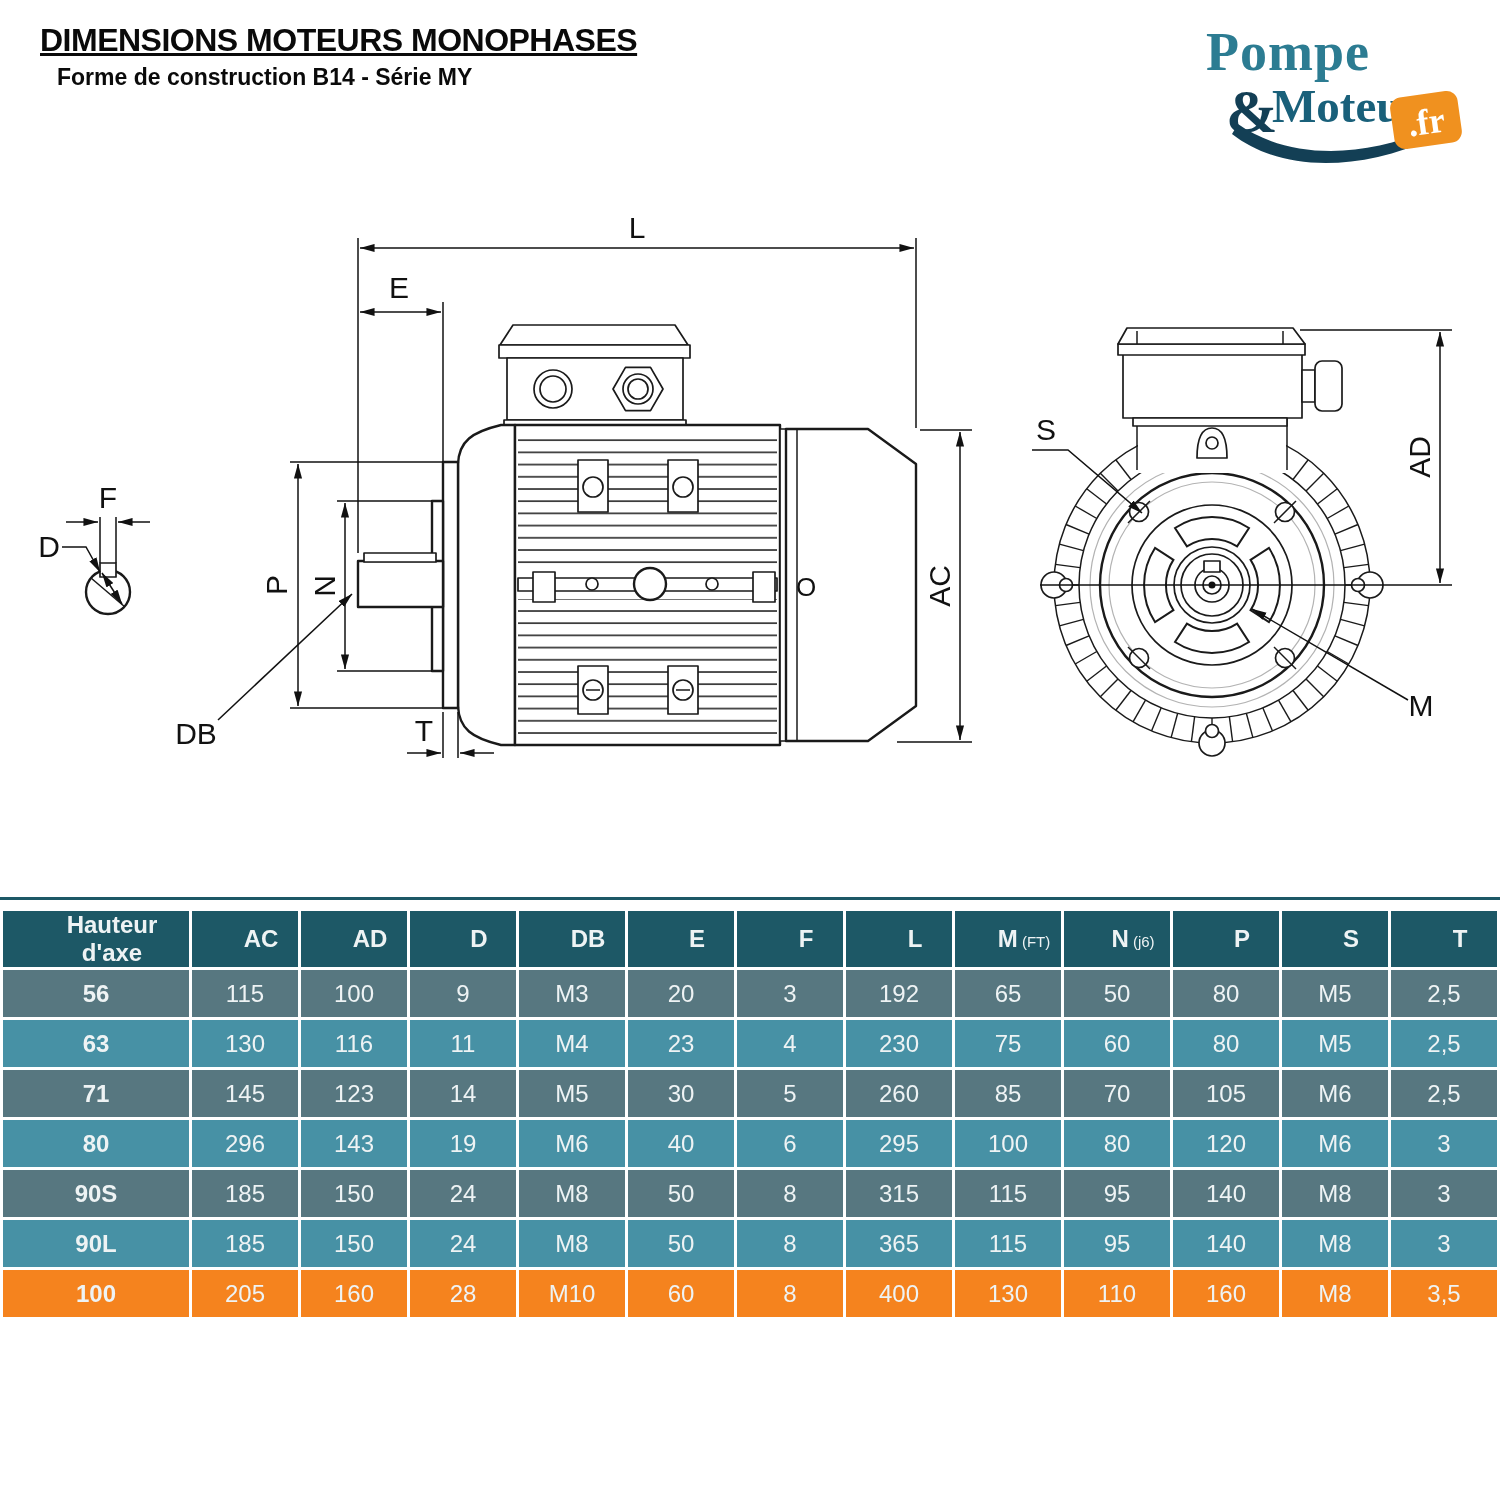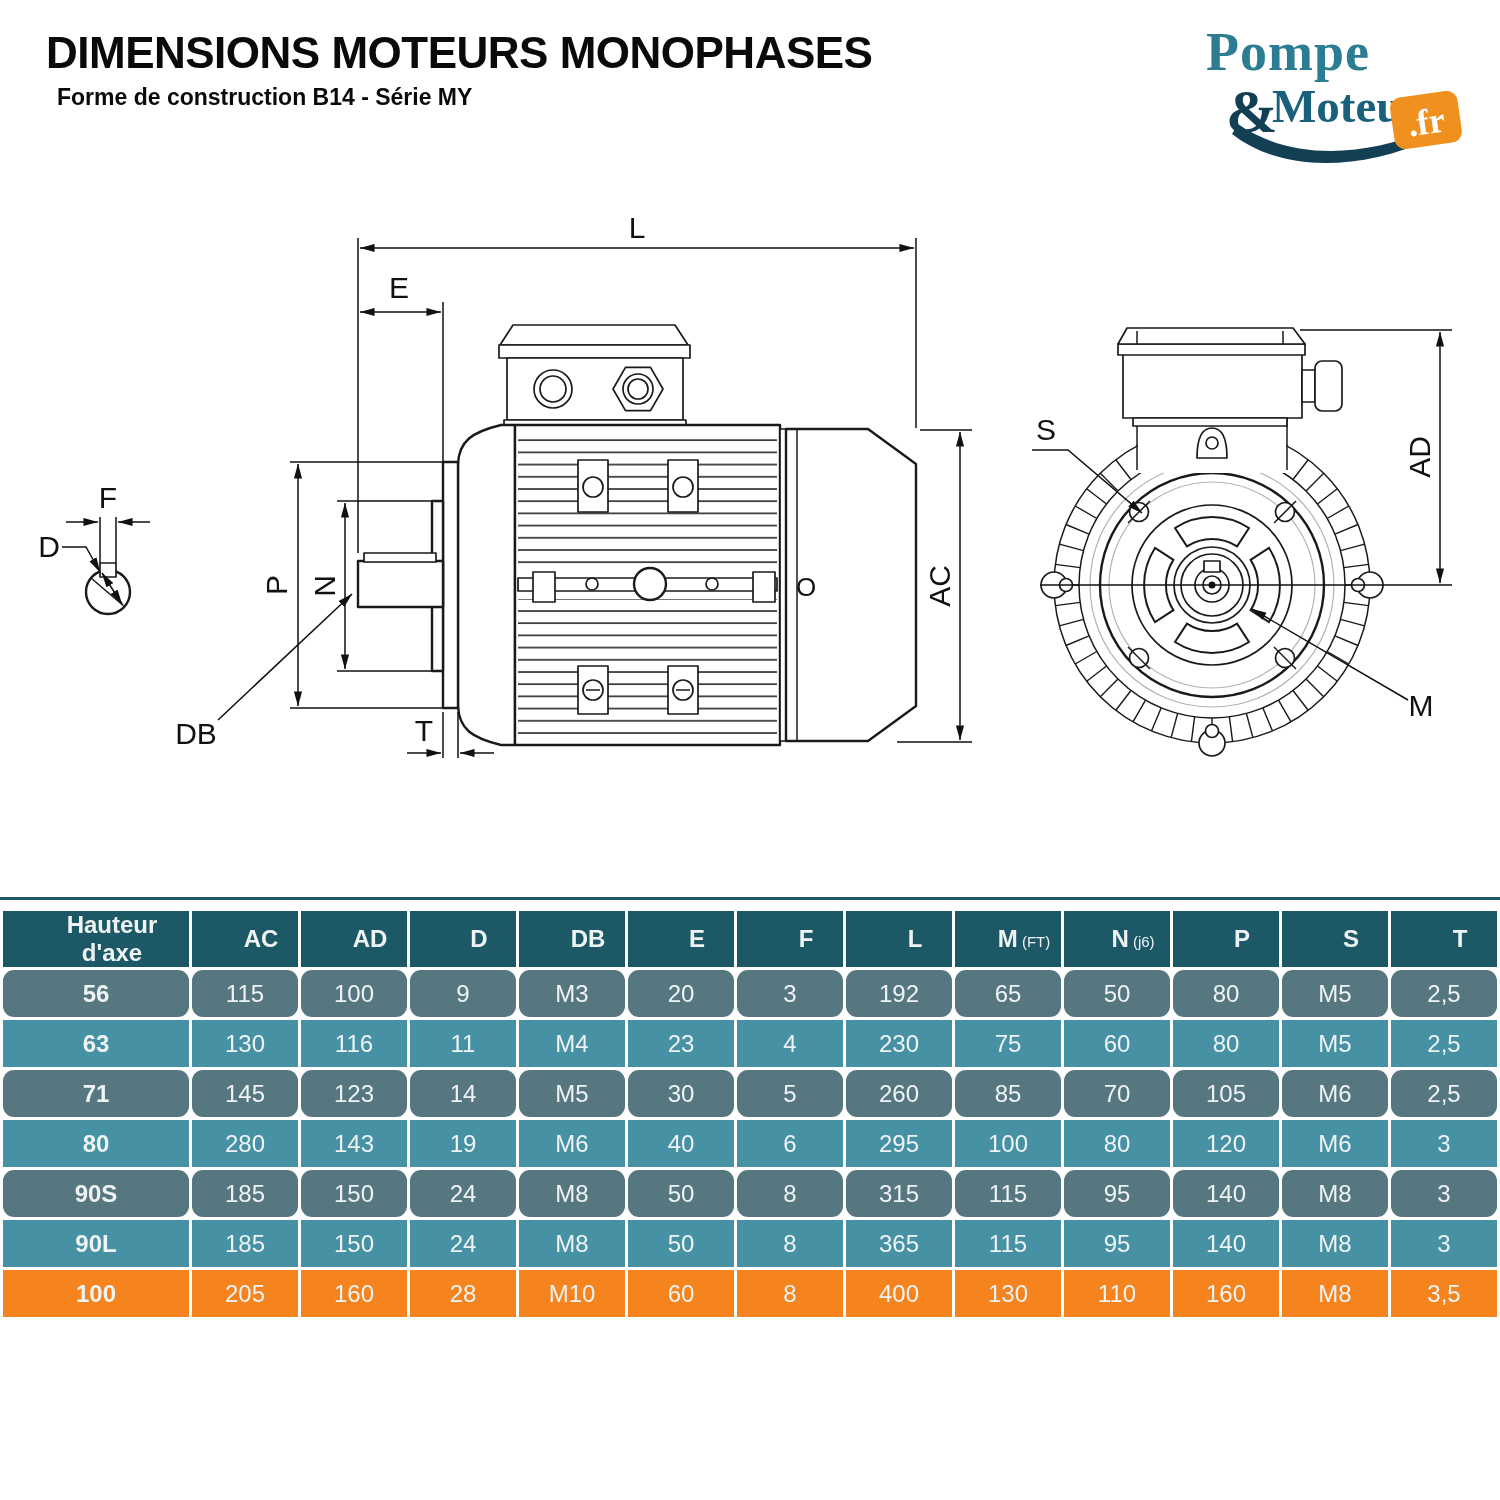--- a/index.html
+++ b/index.html
@@ -1,21 +1,21 @@
 <!DOCTYPE html>
 <html style="--header_bg: #1d5866; --row_gray: #577780; --row_blue: #4791a5; --row_orange: #f5831e; --grid: #ffffff; --text: #eef3f4;"><head>
 <meta charset="utf-8">
 <style>
   html,body{margin:0;padding:0}
   body{width:1500px;height:1500px;position:relative;background:#fff;overflow:hidden;
        font-family:"Liberation Sans","DejaVu Sans",sans-serif;}
 
   
   .titleblock{position:absolute;left:40px;top:22px;}
-  .titleblock h1{margin:6px;font-size:44px;font-weight:700;letter-spacing:-0.5px;color:#0a0a0a;}
+  .titleblock h1{margin:0;font-size:32px;font-weight:700;letter-spacing:-0.5px;color:#0a0a0a;text-decoration:underline;}
   .titleblock p{margin:5px 17px 0;font-size:23px;font-weight:700;color:#0a0a0a;}
 
   
   #logo{position:absolute;left:1168px;top:8px;}
 
   
   #drawing{position:absolute;left:0;top:0;}
   #drawing .ol{fill:#fff;stroke:#1a1a1a;stroke-width:2.4;stroke-linejoin:round;}
   #drawing .o2{fill:#fff;stroke:#1a1a1a;stroke-width:1.7;stroke-linejoin:round;}
   #drawing .ln{fill:none;stroke:#1a1a1a;stroke-width:1.5;}
@@ -29,21 +29,21 @@
   
   .tablerule{position:absolute;left:0;top:897px;width:1500px;height:3px;background:var(--header_bg,#1d5866);}
   #dimtable{position:absolute;left:0;top:908px;width:1500px;border-collapse:separate;border-spacing:3px;table-layout:fixed;}
   #dimtable col.c0{width:186px}
   #dimtable col.cn{width:106px}
   #dimtable th,#dimtable td{text-align:center;vertical-align:middle;padding:0;color:var(--text,#eef3f4);}
   #dimtable th{background:var(--header_bg,#1d5866);height:52px;font-weight:700;font-size:24px;padding-left:32px;}
   #dimtable th .sfx{font-weight:400;font-size:15px;}
   #dimtable td{height:47px;font-size:24px;font-weight:400;}
   #dimtable td.size{font-weight:700;}
-  #dimtable tr.gray td{background:var(--row_gray,#577780);border-radius:11px;}
+  #dimtable tr.gray td{background:var(--row_gray,#577780);}
   #dimtable tr.blue td{background:var(--row_blue,#4791a5);}
   #dimtable tr.orange td{background:var(--row_orange,#f5831e);}
 </style>
 </head>
 <body>
 
 <header class="titleblock">
   <h1>DIMENSIONS MOTEURS MONOPHASES</h1>
   <p>Forme de construction B14 - Série MY</p>
 </header>
@@ -338,21 +338,21 @@
         <td>5</td>
         <td>260</td>
         <td>85</td>
         <td>70</td>
         <td>105</td>
         <td>M6</td>
         <td>2,5</td>
       </tr>
       <tr class="blue">
         <td class="size">80</td>
-        <td>280</td>
+        <td>296</td>
         <td>143</td>
         <td>19</td>
         <td>M6</td>
         <td>40</td>
         <td>6</td>
         <td>295</td>
         <td>100</td>
         <td>80</td>
         <td>120</td>
         <td>M6</td>

